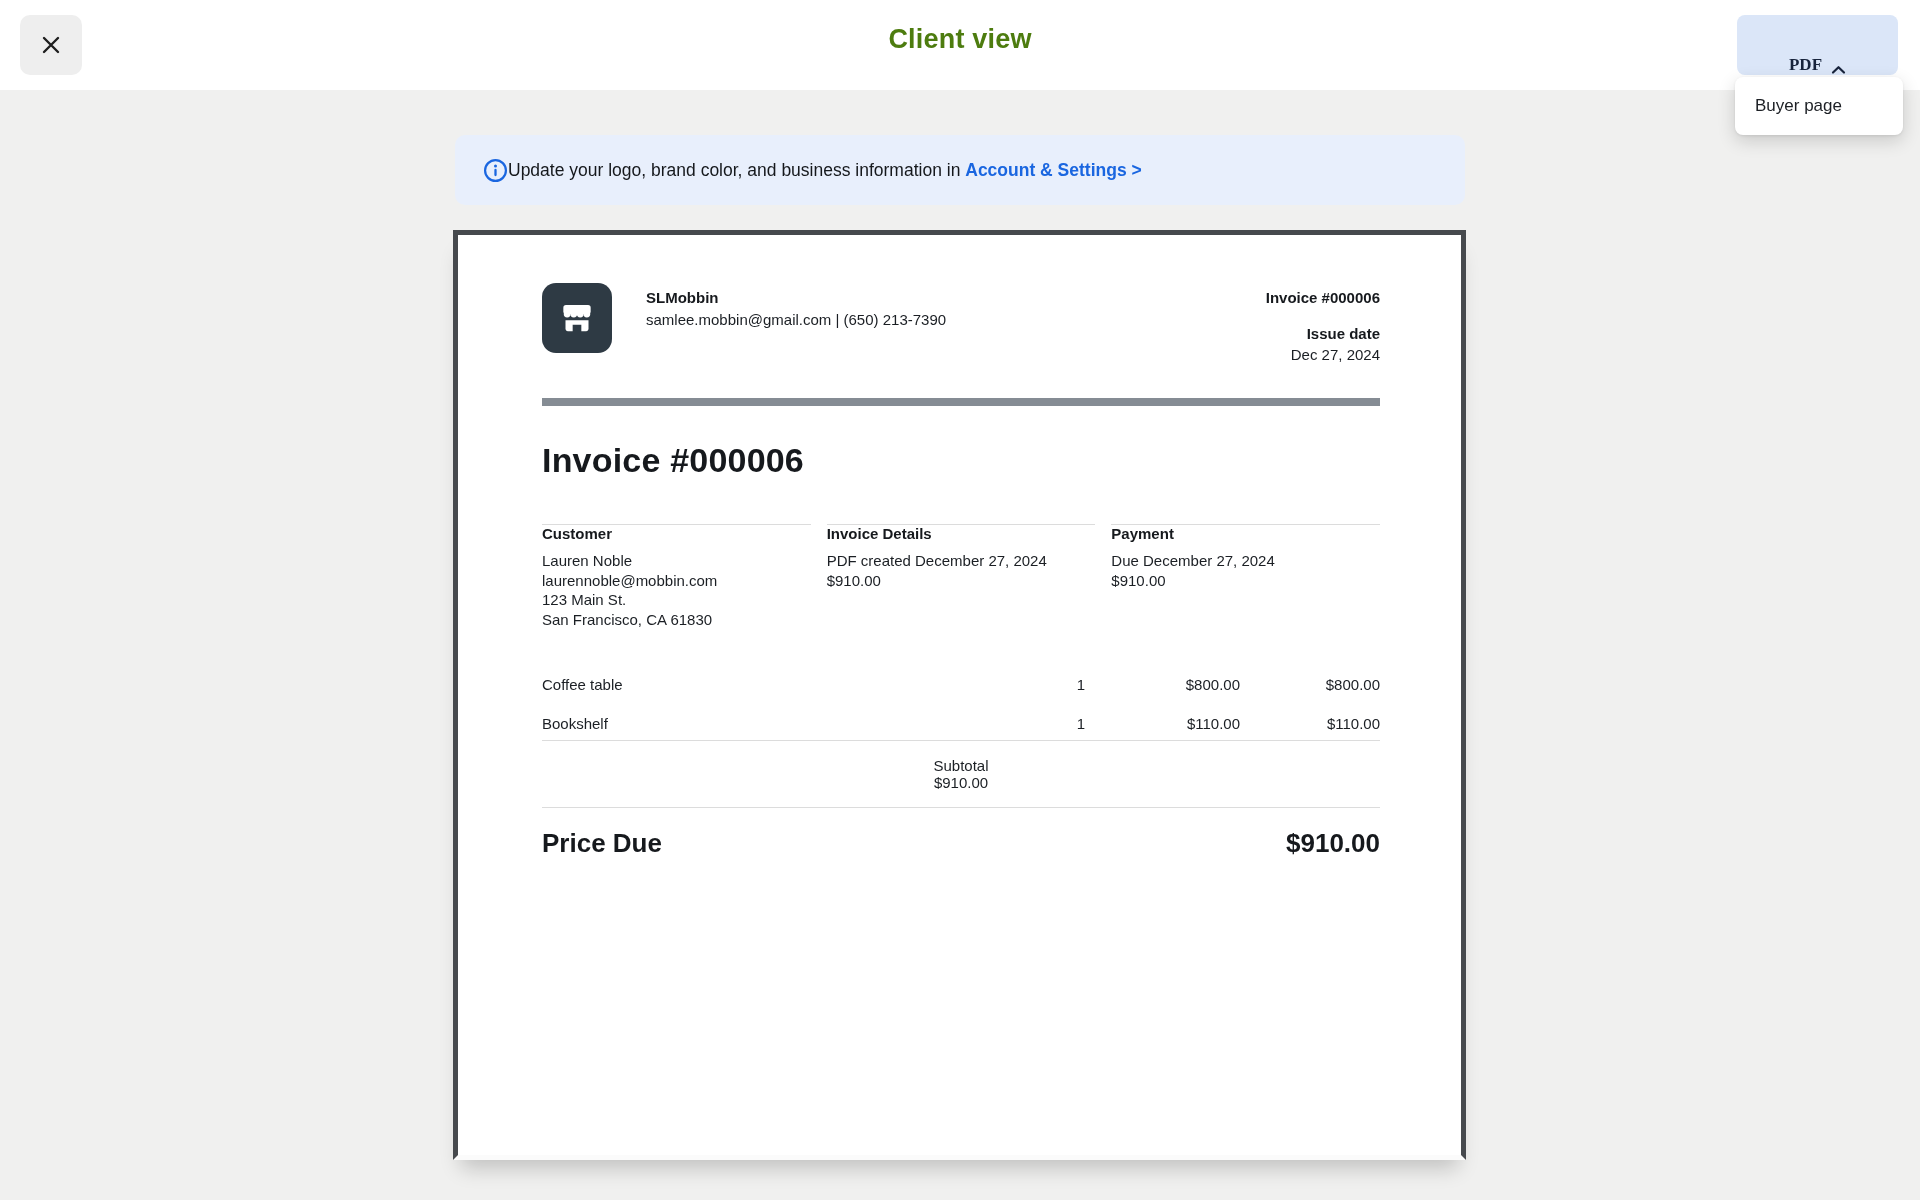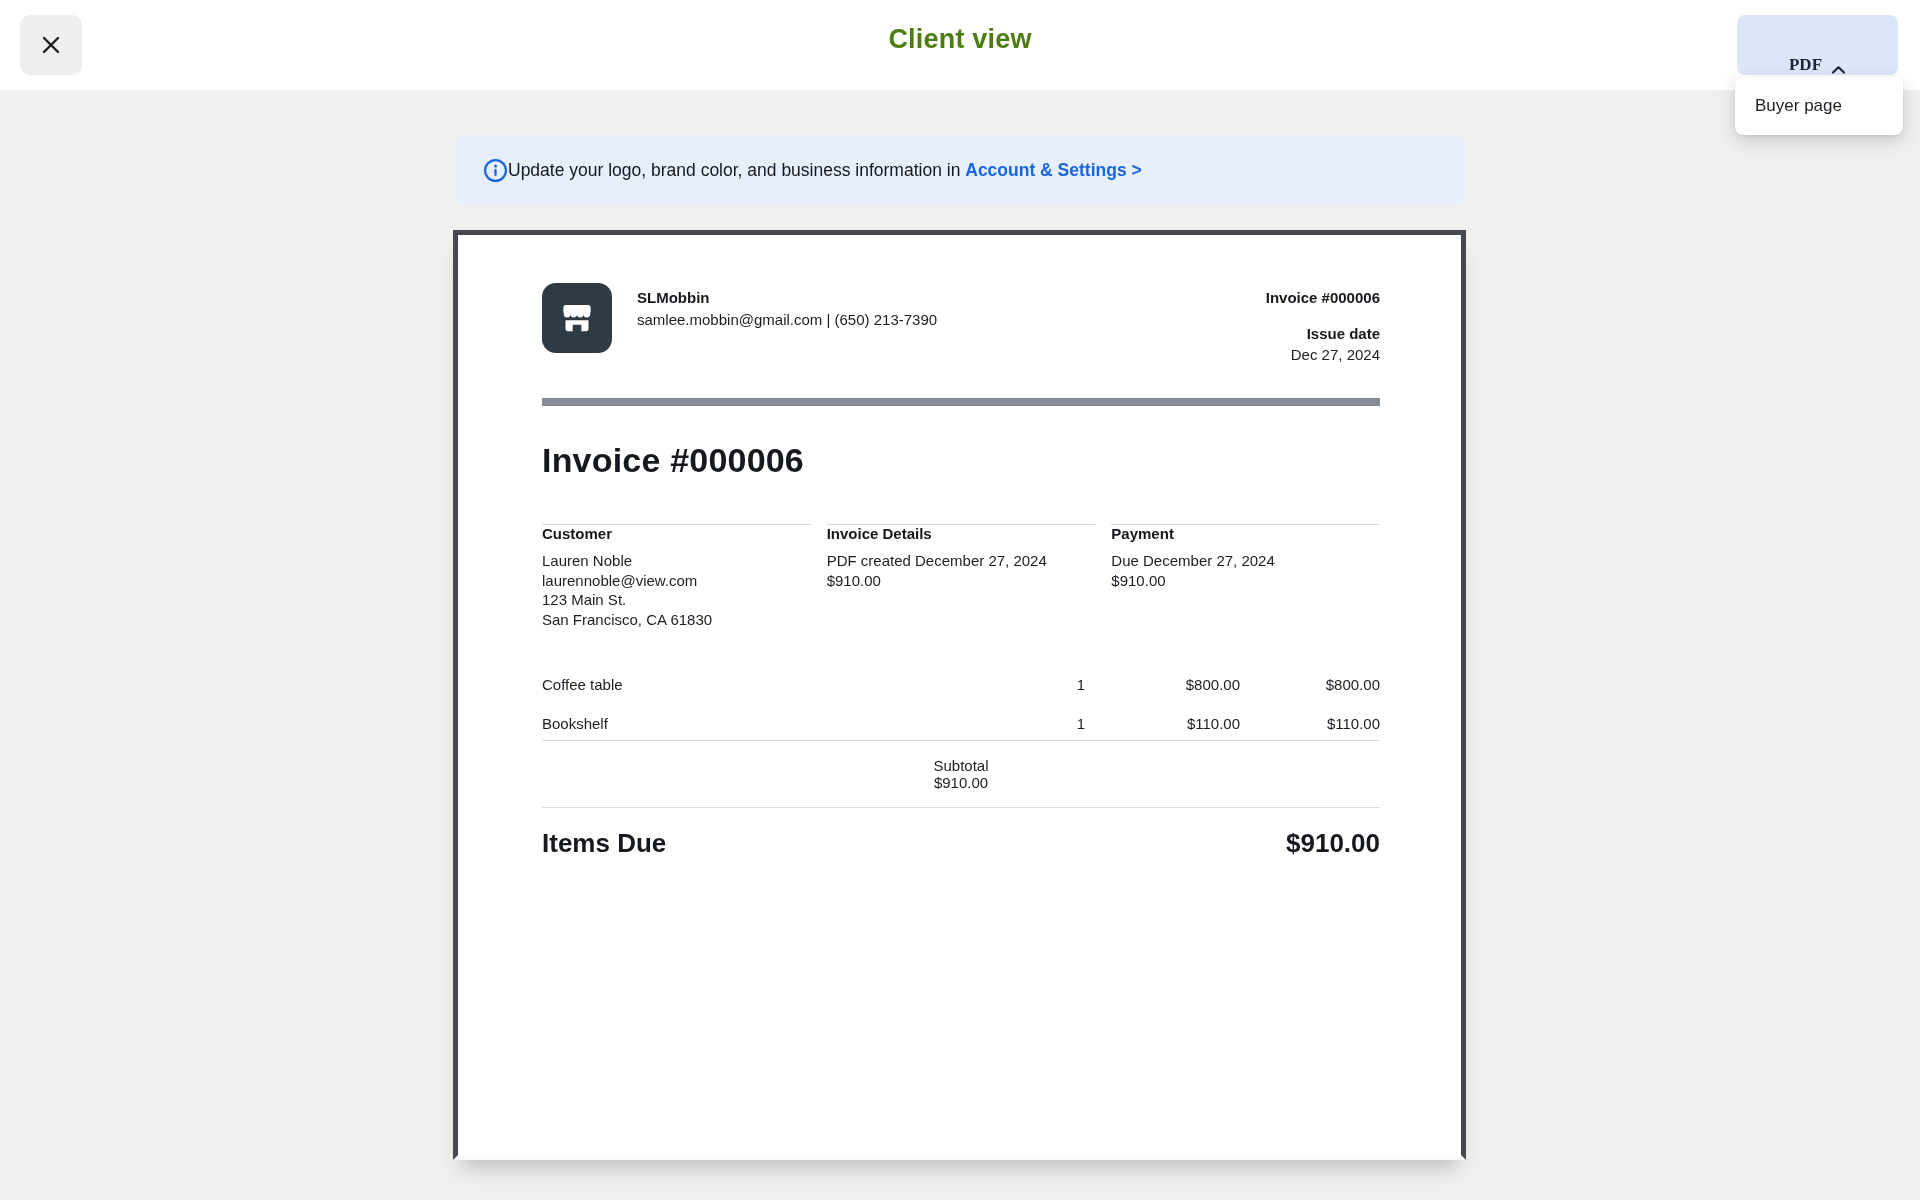--- a/index.html
+++ b/index.html
@@ -71,21 +71,21 @@
     background:#ffffff;
     border:5px solid var(--frame-border);
     border-bottom:5px solid #fbfbfb;
     box-shadow:0 16px 20px -8px rgba(0,0,0,.20);
   }
   .paper{
     width:100%;height:100%;background:#fff;overflow:hidden;
     padding:48px 81px 0 84px;
   }
 
-  .inv-header{display:flex;align-items:flex-start;}
+  .inv-header{display:flex;align-items:flex-start;gap:9px;}
   .logo{
     width:70px;height:70px;border-radius:14px;background:var(--logo-bg);
     display:flex;align-items:center;justify-content:center;flex:0 0 auto;
   }
   .biz{margin-left:25px;padding-top:6px;}
   .biz-name{font-size:15px;font-weight:700;color:#16191d;}
   .biz-contact{font-size:15px;margin-top:5px;color:#1b1f24;}
   .inv-meta{margin-left:auto;text-align:right;padding-top:6px;}
   .inv-meta .num{font-size:15px;font-weight:700;color:#16191d;}
   .inv-meta .issue-label{font-size:15px;font-weight:700;margin-top:19px;color:#16191d;}
@@ -189,21 +189,21 @@
     </div>
 
     <div class="brand-bar"></div>
 
     <h1 class="inv-title">Invoice #000006</h1>
 
     <div class="cols">
       <div class="col">
         <div class="label">Customer</div>
         <div class="line">Lauren Noble</div>
-        <div class="line">laurennoble@view.com</div>
+        <div class="line">laurennoble@mobbin.com</div>
         <div class="line">123 Main St.</div>
         <div class="line">San Francisco, CA 61830</div>
       </div>
       <div class="col">
         <div class="label">Invoice Details</div>
         <div class="line">PDF created December 27, 2024</div>
         <div class="line">$910.00</div>
       </div>
       <div class="col">
         <div class="label">Payment</div>
@@ -223,19 +223,19 @@
         <div>Bookshelf</div>
         <div>1</div>
         <div>$110.00</div>
         <div>$110.00</div>
       </div>
       <div class="subtotal-row">
         <div>Subtotal</div>
         <div>$910.00</div>
       </div>
       <div class="total-row">
-        <div>Items Due</div>
+        <div>Price Due</div>
         <div>$910.00</div>
       </div>
     </div>
 
   </div>
 </div>
 
 </body></html>

